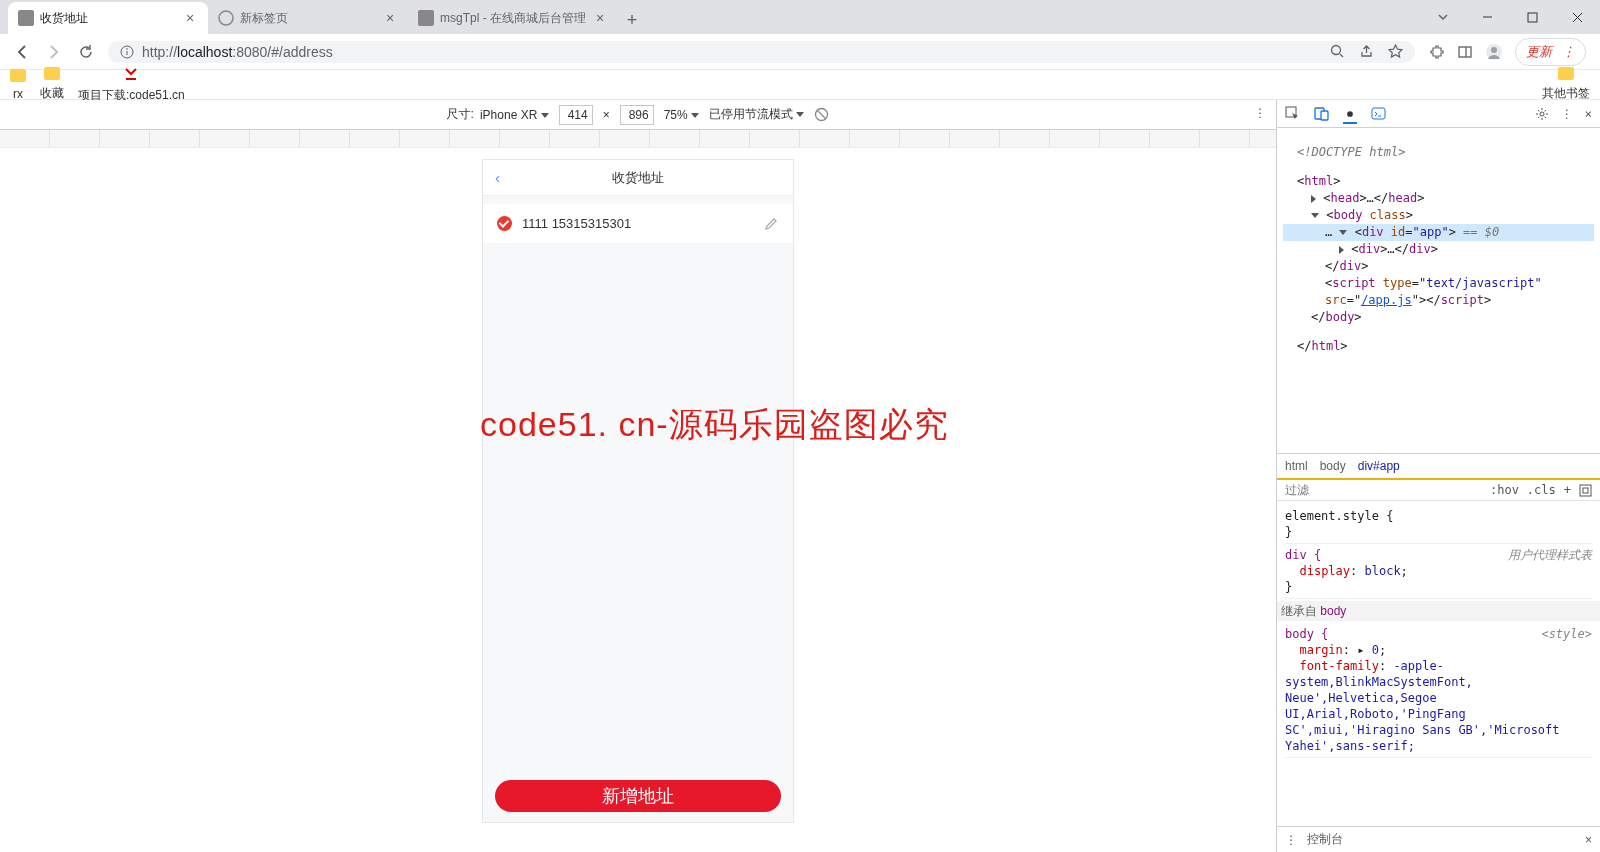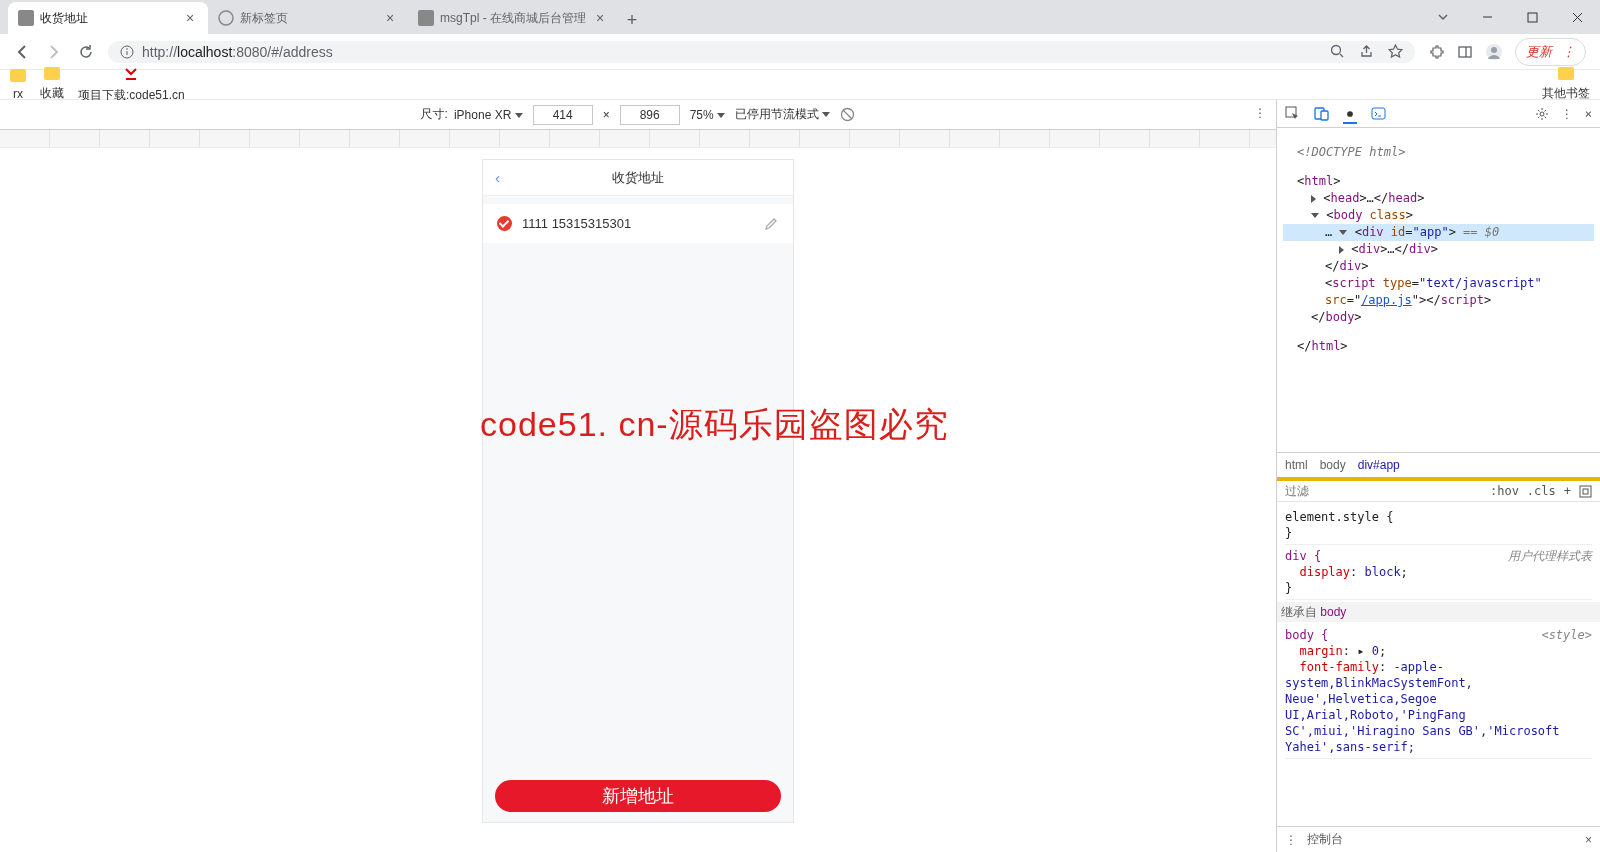--- a/index.html
+++ b/index.html
@@ -32,21 +32,21 @@
 .bm-right { margin-left: auto; }
 
 
 .workrow { flex: 1; display: flex; min-height: 0; }
 
 
 .vp-area { flex: 1; display: flex; flex-direction: column; background: #fff; min-width: 0; }
 .dev-toolbar { height: 30px; border-bottom: 1px solid #cfcfcf; display: flex; align-items: center; justify-content: center; gap: 10px; font-size: 12px; color: #333; position: relative; }
 .dev-toolbar .kebab { position: absolute; right: 10px; top: 6px; color: #555; }
 .dsize { display: flex; align-items: center; gap: 6px; }
-.dbox { border: 1px solid #c7c7c7; padding: 2px 8px; font-size: 12px; background: #fff; width: 60px; text-align: center; }
+.dbox { border: 1px solid #c7c7c7; padding: 2px 8px; font-size: 12px; background: #fff; width: 34px; text-align: center; }
 .ruler { height: 18px; background: repeating-linear-gradient(90deg,#f6f6f6 0,#f6f6f6 49px,#e2e2e2 49px,#e2e2e2 50px); border-bottom: 1px solid #ececec; }
 .canvas { flex: 1; display: flex; justify-content: center; position: relative; overflow: hidden; background: #fff; }
 
 .phone { width: 310px; height: 662px; margin-top: 12px; background: #f7f8fa; box-shadow: 0 0 0 1px #e6e6e6; display: flex; flex-direction: column; font-size: 12px; }
 .p-head { height: 36px; background: #fff; display: flex; align-items: center; justify-content: center; position: relative; border-bottom: 1px solid #eee; }
 .p-back { position: absolute; left: 12px; color: #5b8ff9; font-size: 15px; }
 .p-title { font-size: 13px; color: #333; }
 .p-body { flex: 1; background: #f7f8fa; }
 .addr-item { background: #fff; margin-top: 8px; padding: 12px 14px; display: flex; align-items: center; gap: 10px; }
 .check { width: 15px; height: 15px; border-radius: 50%; background: #e63b2e; position: relative; }
@@ -65,21 +65,21 @@
 .dt-top .active-tab { border-bottom: 2px solid #1a73e8; padding-bottom: 4px; margin-bottom: -6px; color: #1a73e8; }
 .dt-icons-r { margin-left: auto; display: flex; gap: 12px; align-items: center; }
 .dom { flex: 1; overflow: auto; padding: 4px 6px; line-height: 17px; color: #222; }
 .dom .t { color: #881280; }
 .dom .a { color: #994500; }
 .dom .v { color: #1a1aa6; }
 .dom .hl { background: #cfe8fc; }
 .dom .em { color: #777; font-style: italic; }
 .dom .link { color: #1155cc; text-decoration: underline; }
 .i1 { padding-left: 14px; margin-top: 12px; } .i2 { padding-left: 28px; } .i3 { padding-left: 42px; } .i4 { padding-left: 56px; }
-.crumbs { border-top: 1px solid #d0d0d0; border-bottom: 4px solid #eab308; padding: 5px 8px; color: #5f6368; font-family: -apple-system, Arial; }
+.crumbs { border-top: 1px solid #d0d0d0; border-bottom: 2px solid #eab308; padding: 5px 8px; color: #5f6368; font-family: -apple-system, Arial; }
 .crumbs span { margin-right: 12px; }
 .crumbs .sel { color: #1a1aa6; }
 .style-tabs { border-bottom: 1px solid #d0d0d0; padding: 6px 10px; display: flex; gap: 16px; font-family: -apple-system, Arial; }
 .style-tabs .on { color: #1a73e8; border-bottom: 2px solid #1a73e8; margin-bottom: -7px; padding-bottom: 5px; }
 .filter-row { border-bottom: 1px solid #e4e4e4; display: flex; align-items: center; padding: 3px 8px; gap: 8px; font-family: -apple-system, Arial; }
 .filter-row input { border: none; outline: none; flex: 1; font-size: 12px; }
 .pill { font-family: Menlo, Consolas, monospace; color: #555; }
 .styles { flex: 1; overflow: auto; padding: 4px 8px; font-family: Menlo, Consolas, monospace; line-height: 16px; color: #222; }
 .styles .sec { border-bottom: 1px solid #eee; padding: 3px 0; }
 .styles .sel2 { color: #881280; }

